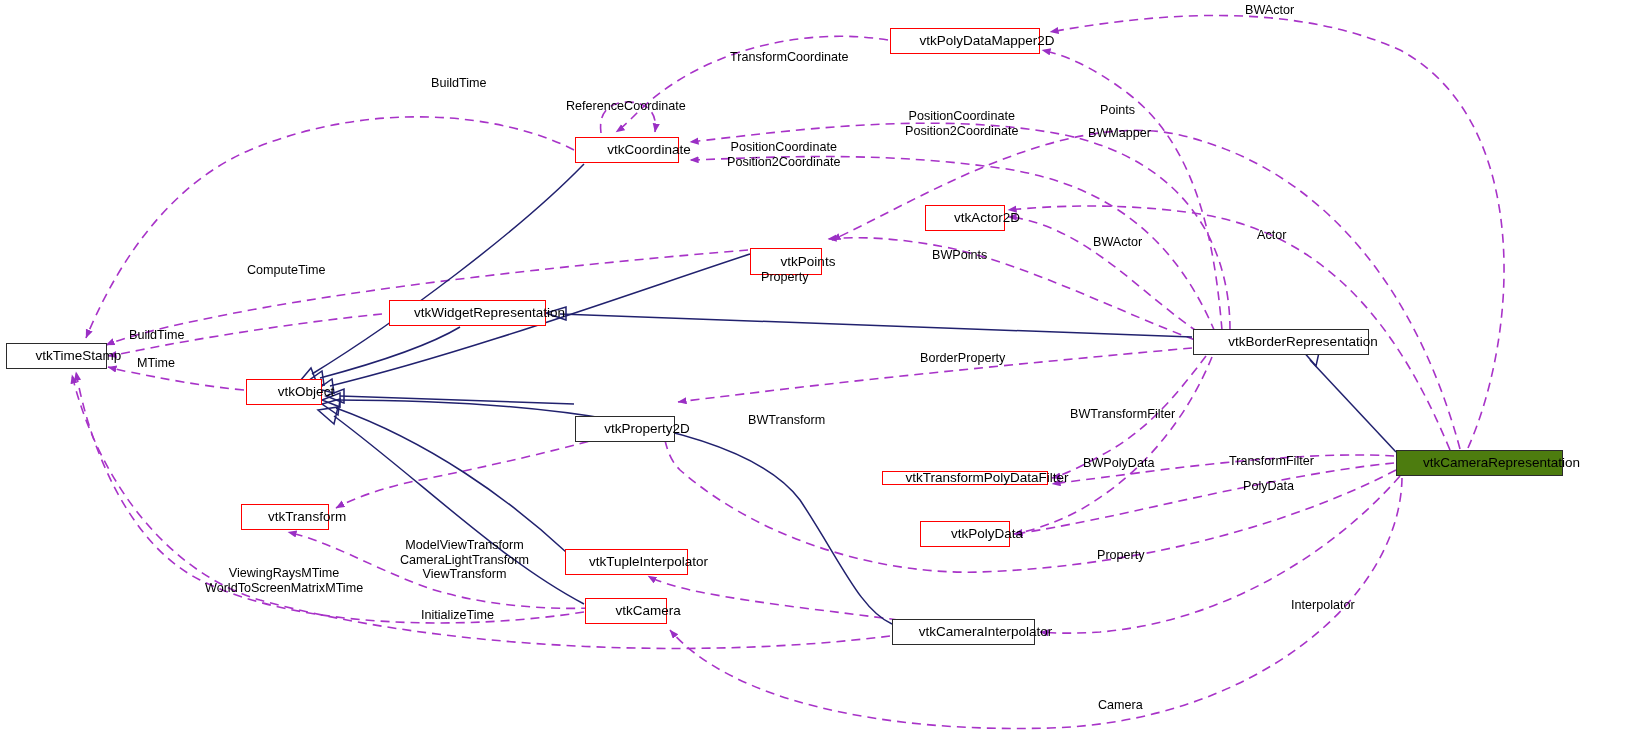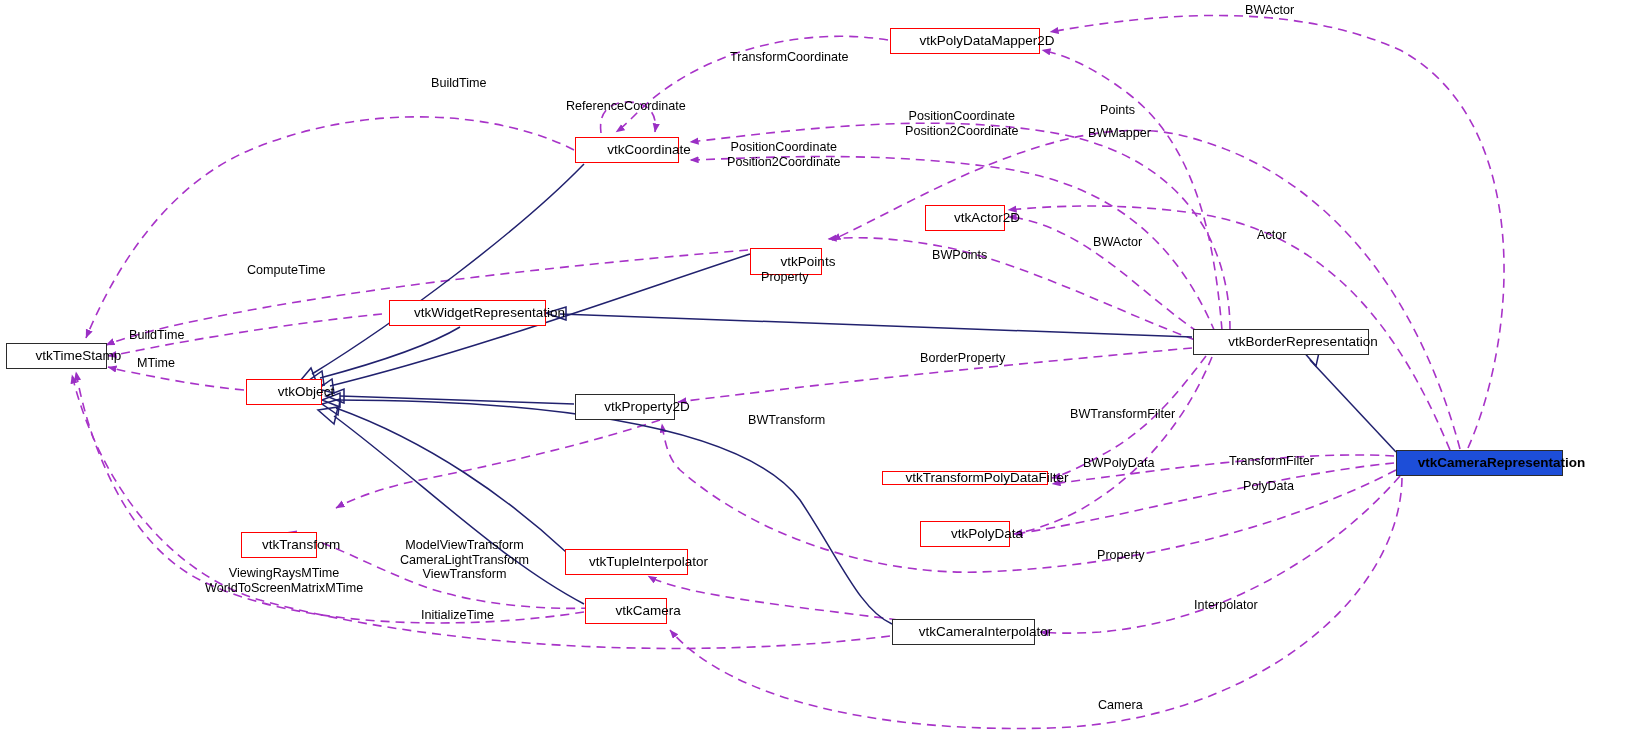--- a/index.html
+++ b/index.html
@@ -5,21 +5,21 @@
   html,body{margin:0;padding:0;background:#ffffff;}
   body{font-family:"Liberation Sans","DejaVu Sans",sans-serif;}
   #diagram-root{position:relative;width:1627px;height:756px;background:#fff;overflow:hidden;}
   svg.diagram{position:absolute;left:0;top:0;width:1627px;height:756px;}
   .edge-assoc{fill:none;stroke:#a833c8;stroke-width:1.6px;stroke-dasharray:9 6;}
   .edge-inherit{fill:none;stroke:#21216e;stroke-width:1.5px;}
   .node-box{position:absolute;box-sizing:border-box;display:flex;align-items:center;justify-content:center;
             background:#ffffff;font-size:13.5px;color:#000;white-space:nowrap;line-height:1;padding-left:44px;}
   .node-box.red{border:1.4px solid #ff0000;}
   .node-box.dark{border:1.4px solid #2b2b2b;}
-  .node-box.current{border:1.4px solid #2b2b2b;background:#1d4ed8;font-weight:bold;}
+  .node-box.current{border:1.4px solid #2b2b2b;background:#4d7c0f;}
   .edge-label{position:absolute;font-size:12.6px;color:#000;white-space:pre;line-height:14.6px;text-align:center;}
 </style>
 </head>
 <body>
 
 <div id="diagram-root">
 
   <svg class="diagram" viewBox="0 0 1627 756">
     <defs>
       <marker id="ah-p" markerWidth="10" markerHeight="10" refX="8.6" refY="3.6" orient="auto" markerUnits="userSpaceOnUse">
@@ -135,33 +135,33 @@
     </div>
   <div class="node-box red" style="left:750px;top:248px;width:72px;height:27px;">
       <span>vtkPoints</span>
     </div>
   <div class="node-box red" style="left:383px;top:300px;width:157px;height:26px;margin-left:6px;">
       <span>vtkWidgetRepresentation</span>
     </div>
   <div class="node-box dark" style="left:1193px;top:329px;width:176px;height:26px;">
       <span>vtkBorderRepresentation</span>
     </div>
-  <div class="node-box dark" style="left:575px;top:394px;width:100px;height:26px;justify-content:center;">
+  <div class="node-box dark" style="left:575px;top:416px;width:100px;height:26px;justify-content:center;">
       <span>vtkProperty2D</span>
     </div>
   <div class="node-box current" style="left:1396px;top:450px;width:167px;height:26px;">
       <span>vtkCameraRepresentation</span>
     </div>
   <div class="node-box red" style="left:882px;top:471px;width:166px;height:14px;">
       <span>vtkTransformPolyDataFilter</span>
     </div>
   <div class="node-box red" style="left:920px;top:521px;width:90px;height:26px;">
       <span>vtkPolyData</span>
     </div>
-  <div class="node-box red" style="left:241px;top:504px;width:76px;height:26px;margin-top:28px;">
+  <div class="node-box red" style="left:241px;top:504px;width:88px;height:26px;">
       <span>vtkTransform</span>
     </div>
   <div class="node-box red" style="left:565px;top:549px;width:123px;height:26px;text-align:right;">
       <span>vtkTupleInterpolator</span>
     </div>
   <div class="node-box red" style="left:585px;top:598px;width:82px;height:26px;">
       <span>vtkCamera</span>
     </div>
   <div class="node-box dark" style="left:892px;top:619px;width:143px;height:26px;">
       <span>vtkCameraInterpolator</span>
@@ -189,17 +189,17 @@
   <div class="edge-label" style="left:748px;top:413px;">BWTransform</div>
   <div class="edge-label" style="left:1229px;top:454px;">TransformFilter</div>
   <div class="edge-label" style="left:1083px;top:456px;">BWPolyData</div>
   <div class="edge-label" style="left:1243px;top:479px;">PolyData</div>
   <div class="edge-label" style="left:205px;top:566px;">ViewingRaysMTime
 WorldToScreenMatrixMTime</div>
   <div class="edge-label" style="left:400px;top:538px;">ModelViewTransform
 CameraLightTransform
 ViewTransform</div>
   <div class="edge-label" style="left:1097px;top:548px;">Property</div>
-  <div class="edge-label" style="left:1194px;top:598px;">Interpolator</div>
+  <div class="edge-label" style="left:1291px;top:598px;">Interpolator</div>
   <div class="edge-label" style="left:421px;top:608px;">InitializeTime</div>
   <div class="edge-label" style="left:1098px;top:698px;">Camera</div>
 
 </div>
 
 </body></html>

